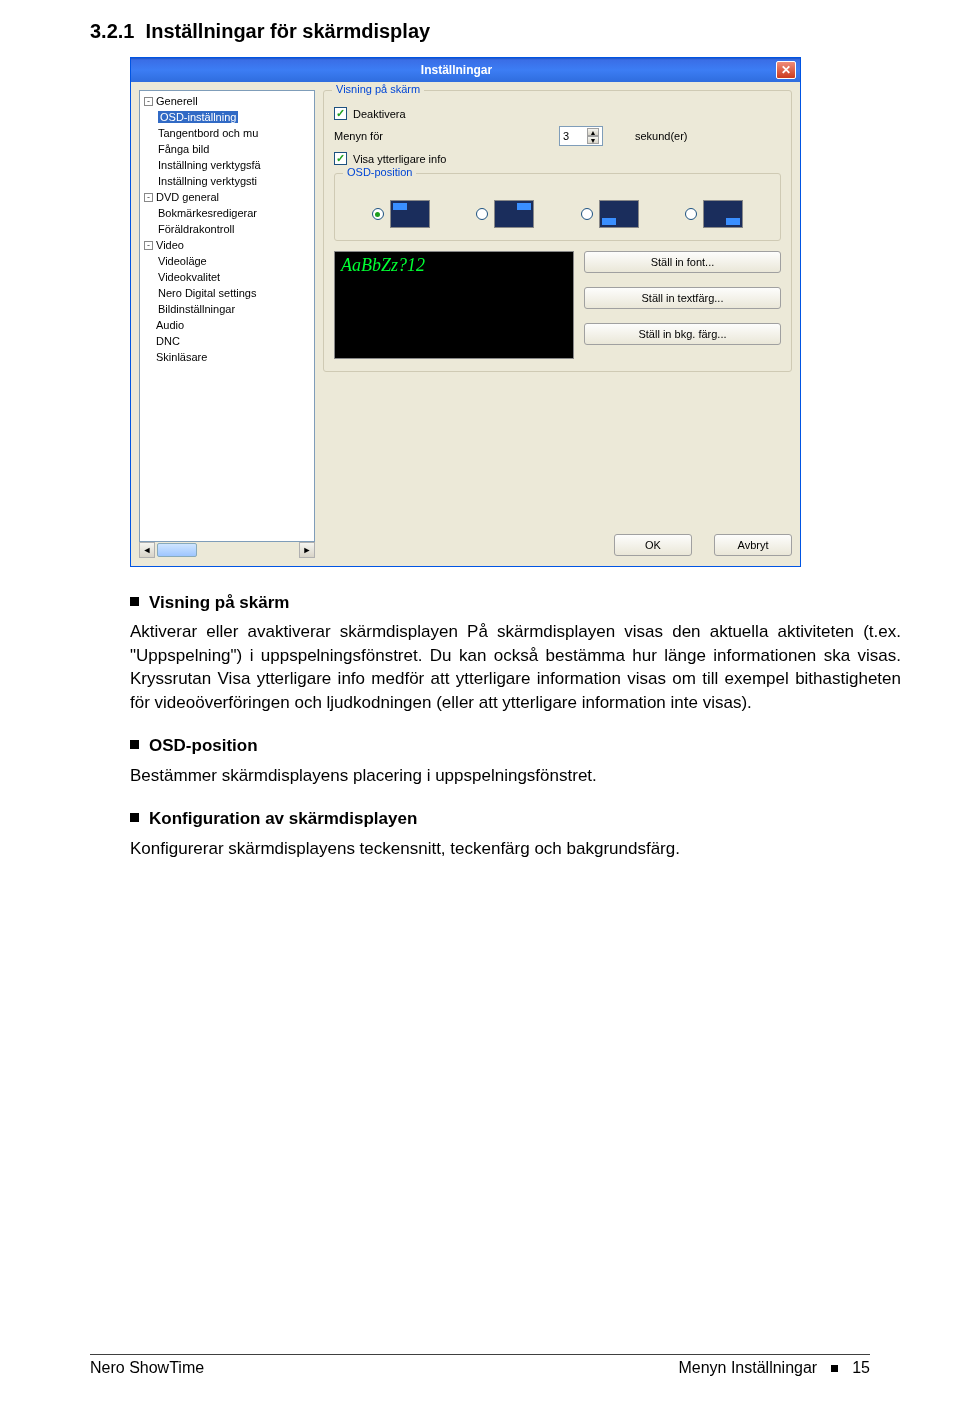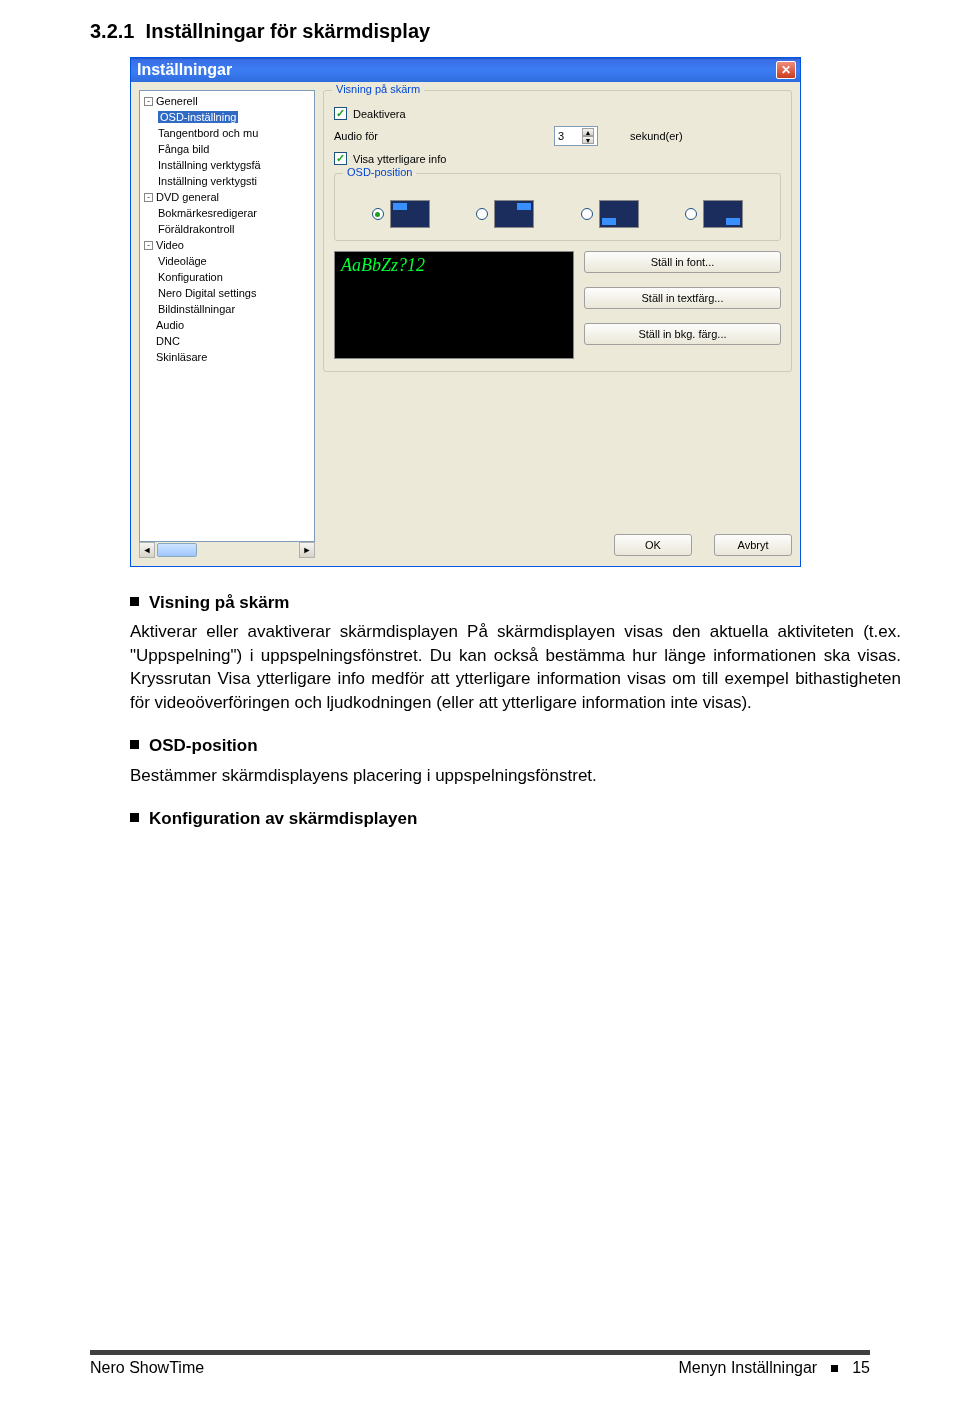--- a/index.html
+++ b/index.html
@@ -5,21 +5,21 @@
 * { box-sizing: border-box; margin: 0; padding: 0; }
 body { width: 960px; height: 1415px; background: #fff; font-family: Arial, sans-serif; color: #000; position: relative; }
 
 .page { padding: 20px 59px 0 90px; }
 
 .section-title { font-size: 20px; font-weight: bold; margin-bottom: 14px; }
 
 
 .window { width: 671px; border: 1px solid #0054e3; background: #ece9d8; font-family: Tahoma, Arial, sans-serif; font-size: 11px; }
 .titlebar { height: 24px; background: linear-gradient(to bottom, #1b52c5, #3a6ee6 8%, #3c7df4 50%, #2f6dde); color: #fff; display: flex; align-items: center; padding: 0 4px 0 6px; }
-.titlebar-text { flex: 1; font-weight: bold; font-size: 16px; }
+.titlebar-text { flex: 1; font-weight: bold; font-size: 12px; text-align: center; }
 .closebtn { width: 20px; height: 18px; background: linear-gradient(#f08c7a, #cc3b1e); border: 1px solid #fff; border-radius: 2px; display: flex; align-items: center; justify-content: center; color: #fff; font-weight: bold; font-size: 12px; }
 
 .win-body { display: flex; padding: 8px; gap: 8px; }
 
 
 .tree-wrap { width: 176px; }
 .tree { border: 1px solid #7f9db9; background: #fff; height: 452px; overflow: hidden; font-size: 11px; }
 .tree-inner { padding: 2px; }
 .tree-item { display: flex; align-items: center; height: 16px; white-space: nowrap; overflow: hidden; }
 .tree-box { width: 9px; height: 9px; border: 1px solid #888; margin-right: 3px; display: flex; align-items: center; justify-content: center; font-size: 9px; line-height: 1; color: #444; flex-shrink: 0; }
@@ -62,21 +62,21 @@
 .dlg-buttons .winbtn { width: 78px; }
 
 
 .body-text { margin-top: 24px; font-size: 17px; line-height: 1.38; }
 .bullet-row { display: flex; gap: 10px; margin-bottom: 6px; }
 .bullet-square { width: 9px; height: 9px; background: #000; margin-top: 6px; flex-shrink: 0; }
 .bullet-title { font-weight: bold; }
 .para { text-align: justify; margin-bottom: 20px; }
 
 
-.footer { position: absolute; bottom: 38px; left: 90px; right: 90px; border-top: 5px solid #404040; padding-top: 4px; display: flex; justify-content: space-between; font-size: 16px; }
+.footer { position: absolute; bottom: 38px; left: 90px; right: 90px; border-top: 1px solid #404040; padding-top: 4px; display: flex; justify-content: space-between; font-size: 16px; }
 .footer-right { display: flex; align-items: center; gap: 14px; }
 .foot-bullet { width: 7px; height: 7px; background: #000; }
 </style>
 </head>
 <body>
 
 <div class="page">
   <div class="section-title">
     <span>3.2.1</span>&nbsp;&nbsp;<span>Inställningar för skärmdisplay</span>
   </div>
@@ -120,21 +120,21 @@
                 <span>Föräldrakontroll</span>
               </div>
               <div class="tree-item tree-indent0">
                 <div class="tree-box">-</div>
                 <span>Video</span>
               </div>
               <div class="tree-item tree-indent1">
                 <span>Videoläge</span>
               </div>
               <div class="tree-item tree-indent1">
-                <span>Konfiguration</span>
+                <span>Videokvalitet</span>
               </div>
               <div class="tree-item tree-indent1">
                 <span>Nero Digital settings</span>
               </div>
               <div class="tree-item tree-indent1">
                 <span>Bildinställningar</span>
               </div>
               <div class="tree-item tree-indent0">
                 <div class="tree-box" style="visibility: hidden;"></div>
                 <span>Audio</span>
@@ -158,21 +158,21 @@
       </div>
 
       <div class="right-panel">
         <div class="fieldset">
           <div class="fieldset-legend">Visning på skärm</div>
           <div class="fs-row">
             <div class="checkbox">✓</div>
             <span class="lbl">Deaktivera</span>
           </div>
           <div class="fs-row">
-            <span class="lbl">Audio för</span>
+            <span class="lbl">Menyn för</span>
             <div class="spinner" style="margin-left:170px;">
               <span class="spin-val">3</span>
               <div class="spin-btns">
                 <span>▲</span>
                 <span>▼</span>
               </div>
             </div>
             <span class="lbl" style="margin-left:26px;">sekund(er)</span>
           </div>
           <div class="fs-row">
@@ -243,20 +243,21 @@
     <div class="bullet-row">
       <div class="bullet-square"></div>
       <div class="bullet-title">OSD-position</div>
     </div>
     <div class="para">Bestämmer skärmdisplayens placering i uppspelningsfönstret.</div>
 
     <div class="bullet-row">
       <div class="bullet-square"></div>
       <div class="bullet-title">Konfiguration av skärmdisplayen</div>
     </div>
+    <div class="para">Konfigurerar skärmdisplayens teckensnitt, teckenfärg och bakgrundsfärg.</div>
   </div>
 </div>
 
 <div class="footer">
   <span>Nero ShowTime</span>
   <div class="footer-right">
     <span>Menyn Inställningar</span>
     <div class="foot-bullet"></div>
     <span>15</span>
   </div>

